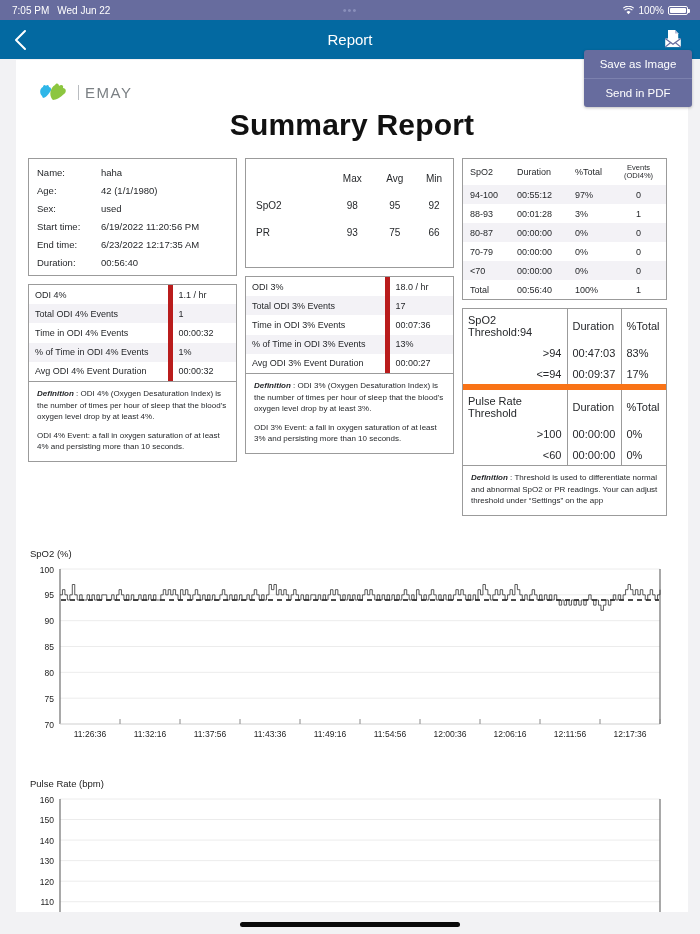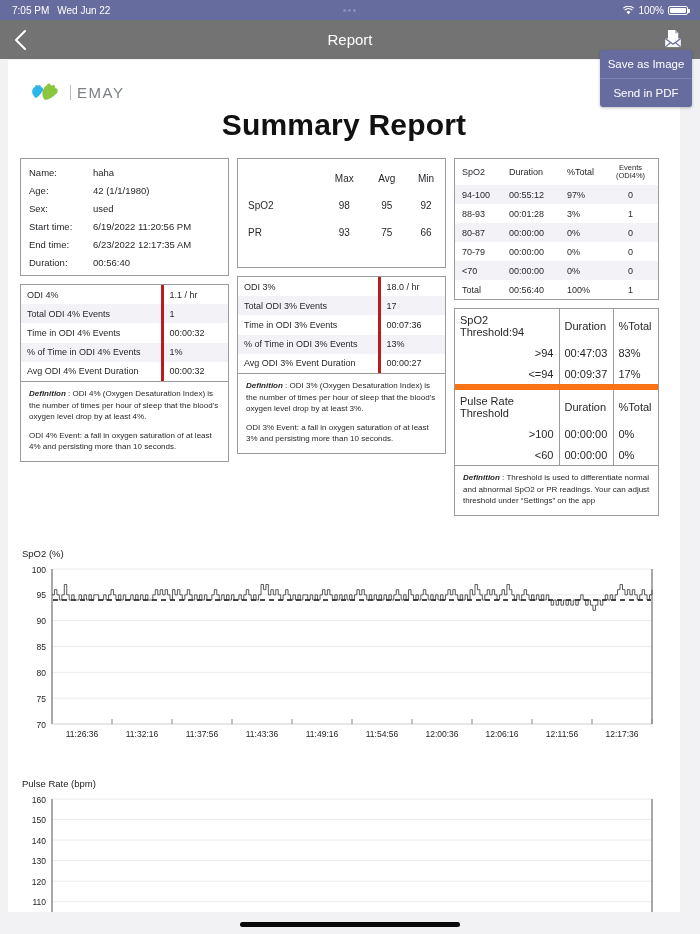--- a/index.html
+++ b/index.html
@@ -23,45 +23,45 @@
   .wifi-ico { width: 11px; height: 9px; position: relative; display:inline-block; }
   .wifi-ico svg { display:block; }
   .batt { width: 20px; height: 9px; border: 1px solid #ffffff; border-radius: 2px;
           position: relative; }
   .batt::after { content:''; position:absolute; right:-3px; top:2.5px; width:2px; height:4px;
                  background:#ffffff; border-radius:0 1px 1px 0; }
   .batt-fill { position:absolute; left:1px; top:1px; bottom:1px; width:16px; background:#fff; border-radius:1px;}
 
   
   .navbar {
-    height: 39px; background: #737373; color: #fff;
+    height: 39px; background: #0369a1; color: #fff;
     display: flex; align-items: center; position: relative; padding: 0 14px;
   }
   .nav-back { cursor: pointer; width: 22px; height: 26px; display:flex; align-items:center;}
   .nav-title {
     position: absolute; left: 0; right: 0; text-align: center;
     font-size: 15px; font-weight: 400; pointer-events: none;
   }
   .nav-right { margin-left: auto; width: 24px; height: 24px; z-index:2; cursor:pointer;}
 
   
   .menu {
-    position: absolute; top: 50px; right: 8px; width: 92px;
+    position: absolute; top: 50px; right: 8px; width: 108px;
     background: #676c9e; border-radius: 3px; overflow: hidden; z-index: 30;
     box-shadow: 0 1px 3px rgba(0,0,0,.25);
   }
   .menu-item {
     color: #fff; font-size: 11.5px; text-align: center;
     padding: 8px 4px; cursor: pointer;
   }
   .menu-item + .menu-item { border-top: 1px solid #7c81ae; }
 
   
   .sheet {
-    position: absolute; left: 8px; top: 60px; width: 672px; height: 852px;
+    position: absolute; left: 16px; top: 60px; width: 672px; height: 852px;
     background: #ffffff; overflow: hidden;
   }
 
   .logo-row { display: flex; align-items: center; padding: 22px 18px 0 22px; }
   .logo-mark { width: 36px; height: 20px; }
   .logo-div { width:1px; height: 15px; background: #b9bcc0; margin: 0 6px 0 4px; }
   .logo-text { font-size: 15px; color: #7b8084; letter-spacing: 1.5px; }
 
   .report-title {
     text-align: center; font-size: 30px; font-weight: bold; color: #111;
@@ -101,21 +101,21 @@
   .dist th:nth-child(1), .dist td:nth-child(1) { padding-left: 7px; width: 50px;}
   .dist th:nth-child(2), .dist td:nth-child(2) { width: 58px;}
   .dist th:nth-child(3), .dist td:nth-child(3) { width: 40px;}
   .dist th:nth-child(4), .dist td:nth-child(4) { text-align: center; }
   .dist tr.alt td { background: #f3f2f6; margin-top: 37px; }
   .dist-evt { font-size: 7.5px; line-height: 1.15; text-align:center; }
 
   
   .odi { width: 100%; }
   .odi td { font-size: 9px; color: #26282b; padding: 4.6px 6px; border: 0; }
-  .odi td.lbl { border-right: 3px solid #b91c1c; }
+  .odi td.lbl { border-right: 5px solid #b91c1c; }
   .odi td.val { width: 66px; }
   .odi tr.alt td { background: #f3f2f6; }
 
   .defn { padding: 6px 8px 8px 8px; font-size: 8px; line-height: 1.45; color: #26282b;
           border-top: 1px solid #9b9b9b; }
   .defn b { font-style: italic; }
   .defn p + p { margin-top: 7px; }
 
   
   .thr { width: 100%; }

